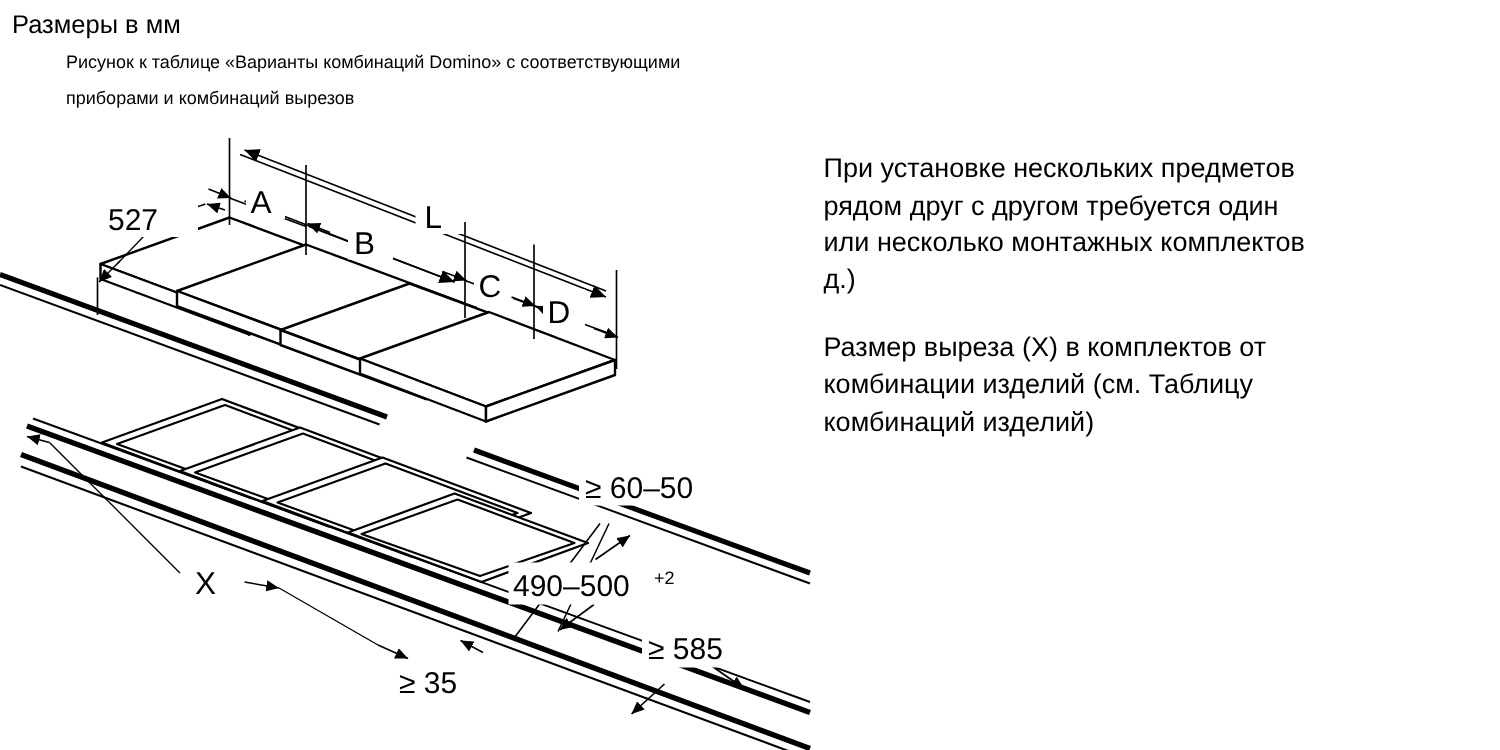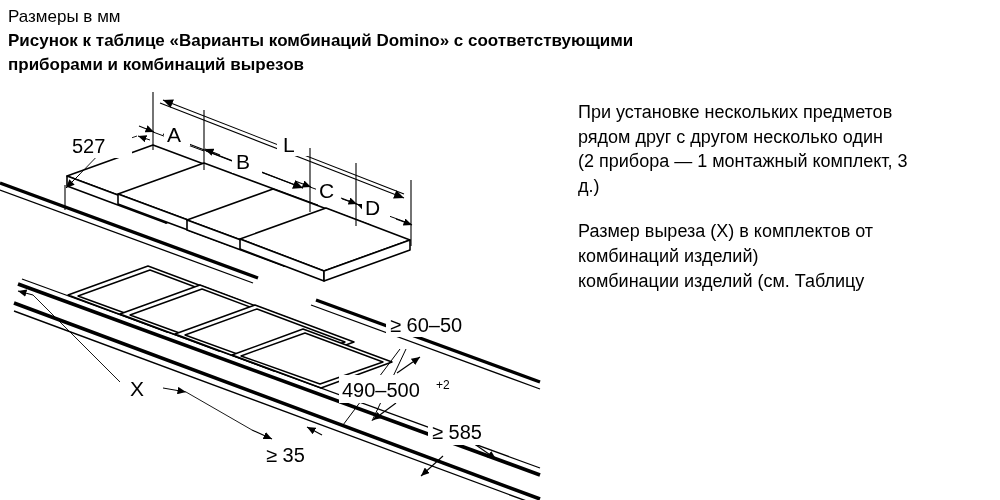--- a/index.html
+++ b/index.html
@@ -28,40 +28,41 @@
     width: 900px;
   }
   .hdr-sub {
     font-size: 17px;
     font-weight: 400;
     line-height: 21px;
     letter-spacing: 0px;
     white-space: nowrap;
   }
   .hdr-main {
-    font-size: 17px;
-    font-weight: 700;
+    font-size: 12px;
+    font-weight: 400;
     line-height: 24px;
     margin-top: 2px;
     max-width: 890px;
+    margin-left: 36px;
   }
   .hdr-main .ln { display: block; white-space: nowrap; }
 
   .notes {
     position: absolute;
     left: 549px;
     top: 100px;
     width: 445px;
   }
   .note-p {
     font-size: 18px;
     line-height: 24.6px;
     font-weight: 400;
   }
-  .note-p .ln { display: block; white-space: nowrap; margin-left: 29px; }
+  .note-p .ln { display: block; white-space: nowrap; }
   .note-gap { height: 21px; }
 
   svg.draw {
     position: absolute;
     left: 0;
     top: 0;
     width: 1000px;
     height: 500px;
   }
   .lbl {
@@ -89,29 +90,29 @@
     <div class="hdr-sub">Размеры в мм</div>
     <div class="hdr-main">
       <span class="ln">Рисунок к таблице «Варианты комбинаций Domino» с соответствующими</span>
       <span class="ln">приборами и комбинаций вырезов</span>
     </div>
   </div>
 
   <div class="notes">
     <div class="note-p">
       <span class="ln">При установке нескольких предметов</span>
-      <span class="ln">рядом друг с другом несколько один</span>
-      <span class="ln">(2 прибора — 1 монтажный комплект, 3</span>
+      <span class="ln">рядом друг с другом требуется один</span>
+      <span class="ln">или несколько монтажных комплектов</span>
       <span class="ln">д.)</span>
     </div>
     <div class="note-gap"></div>
     <div class="note-p">
       <span class="ln">Размер выреза (X) в комплектов от</span>
+      <span class="ln">комбинации изделий (см. Таблицу</span>
       <span class="ln">комбинаций изделий)</span>
-      <span class="ln">комбинации изделий (см. Таблицу</span>
     </div>
   </div>
 
   <svg class="draw" viewBox="0 0 1000 500">
     <defs>
       <marker id="ah" markerWidth="11" markerHeight="9" refX="10" refY="4.5" orient="auto" markerUnits="userSpaceOnUse">
         <path d="M0,0 L10,4.5 L0,9 Z" fill="#000"></path>
       </marker>
       <marker id="ahs" markerWidth="9" markerHeight="7.5" refX="8.5" refY="3.75" orient="auto" markerUnits="userSpaceOnUse">
         <path d="M0,0 L8.5,3.75 L0,7.5 Z" fill="#000"></path>

